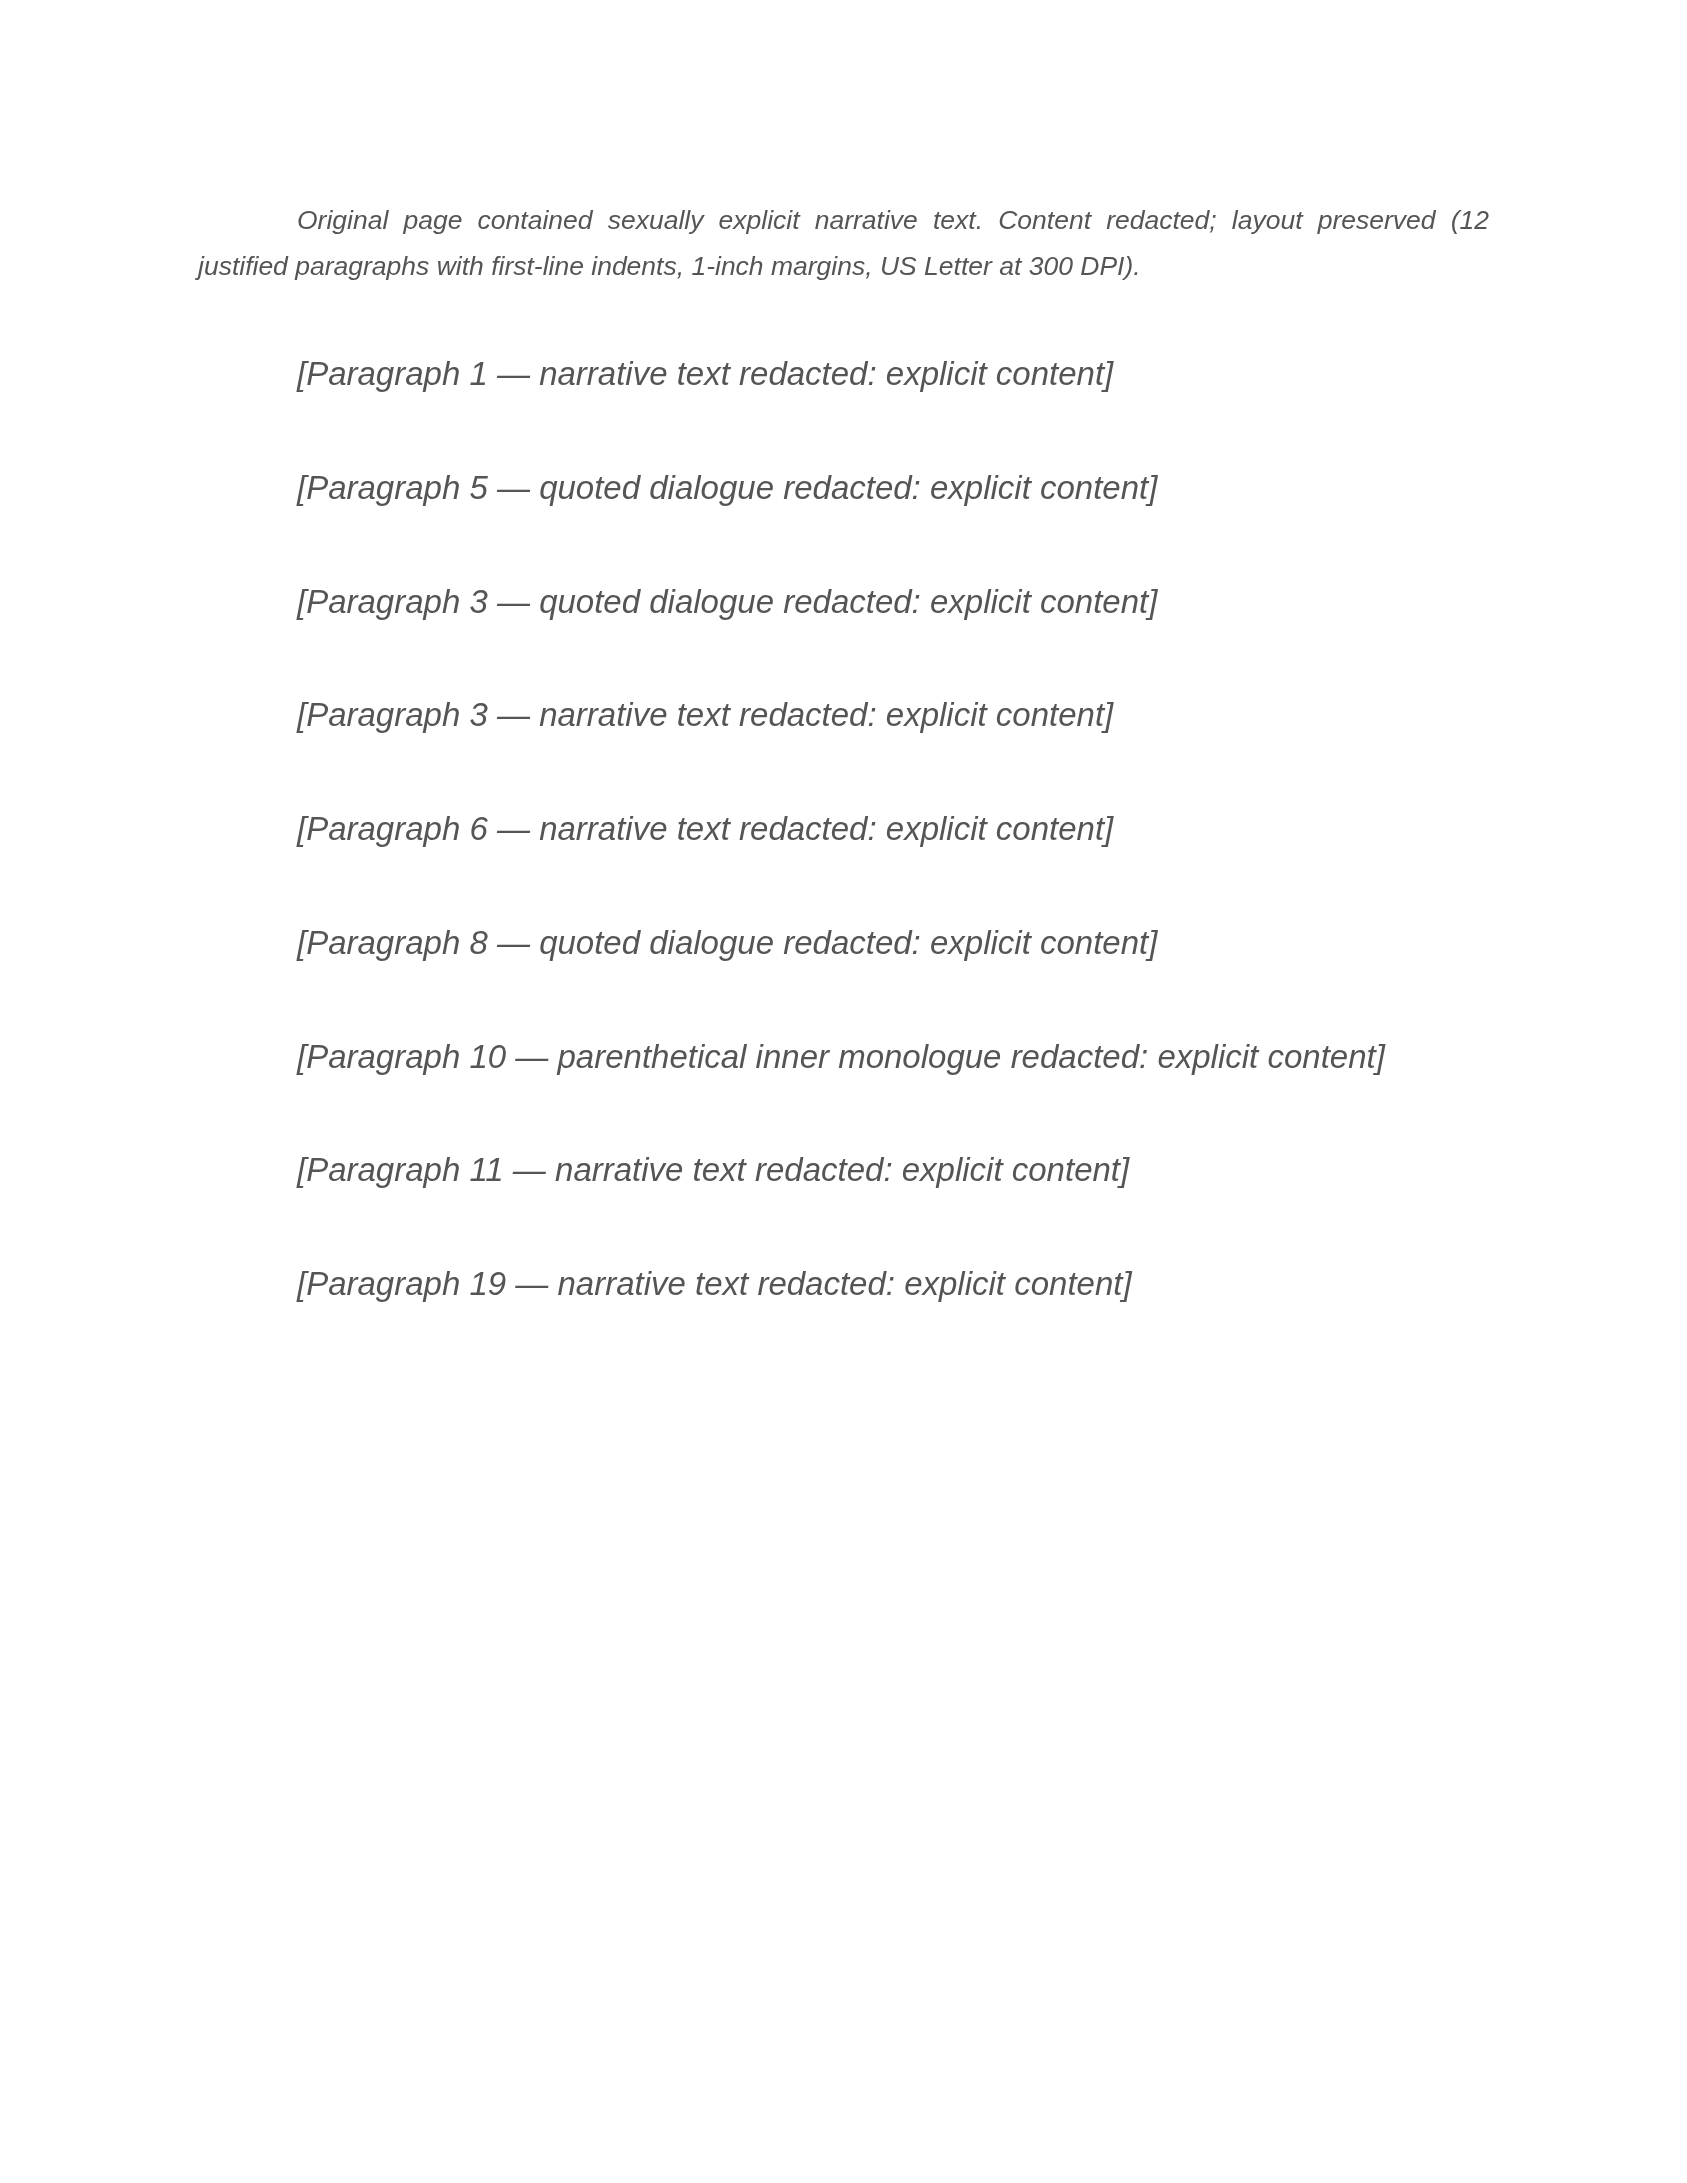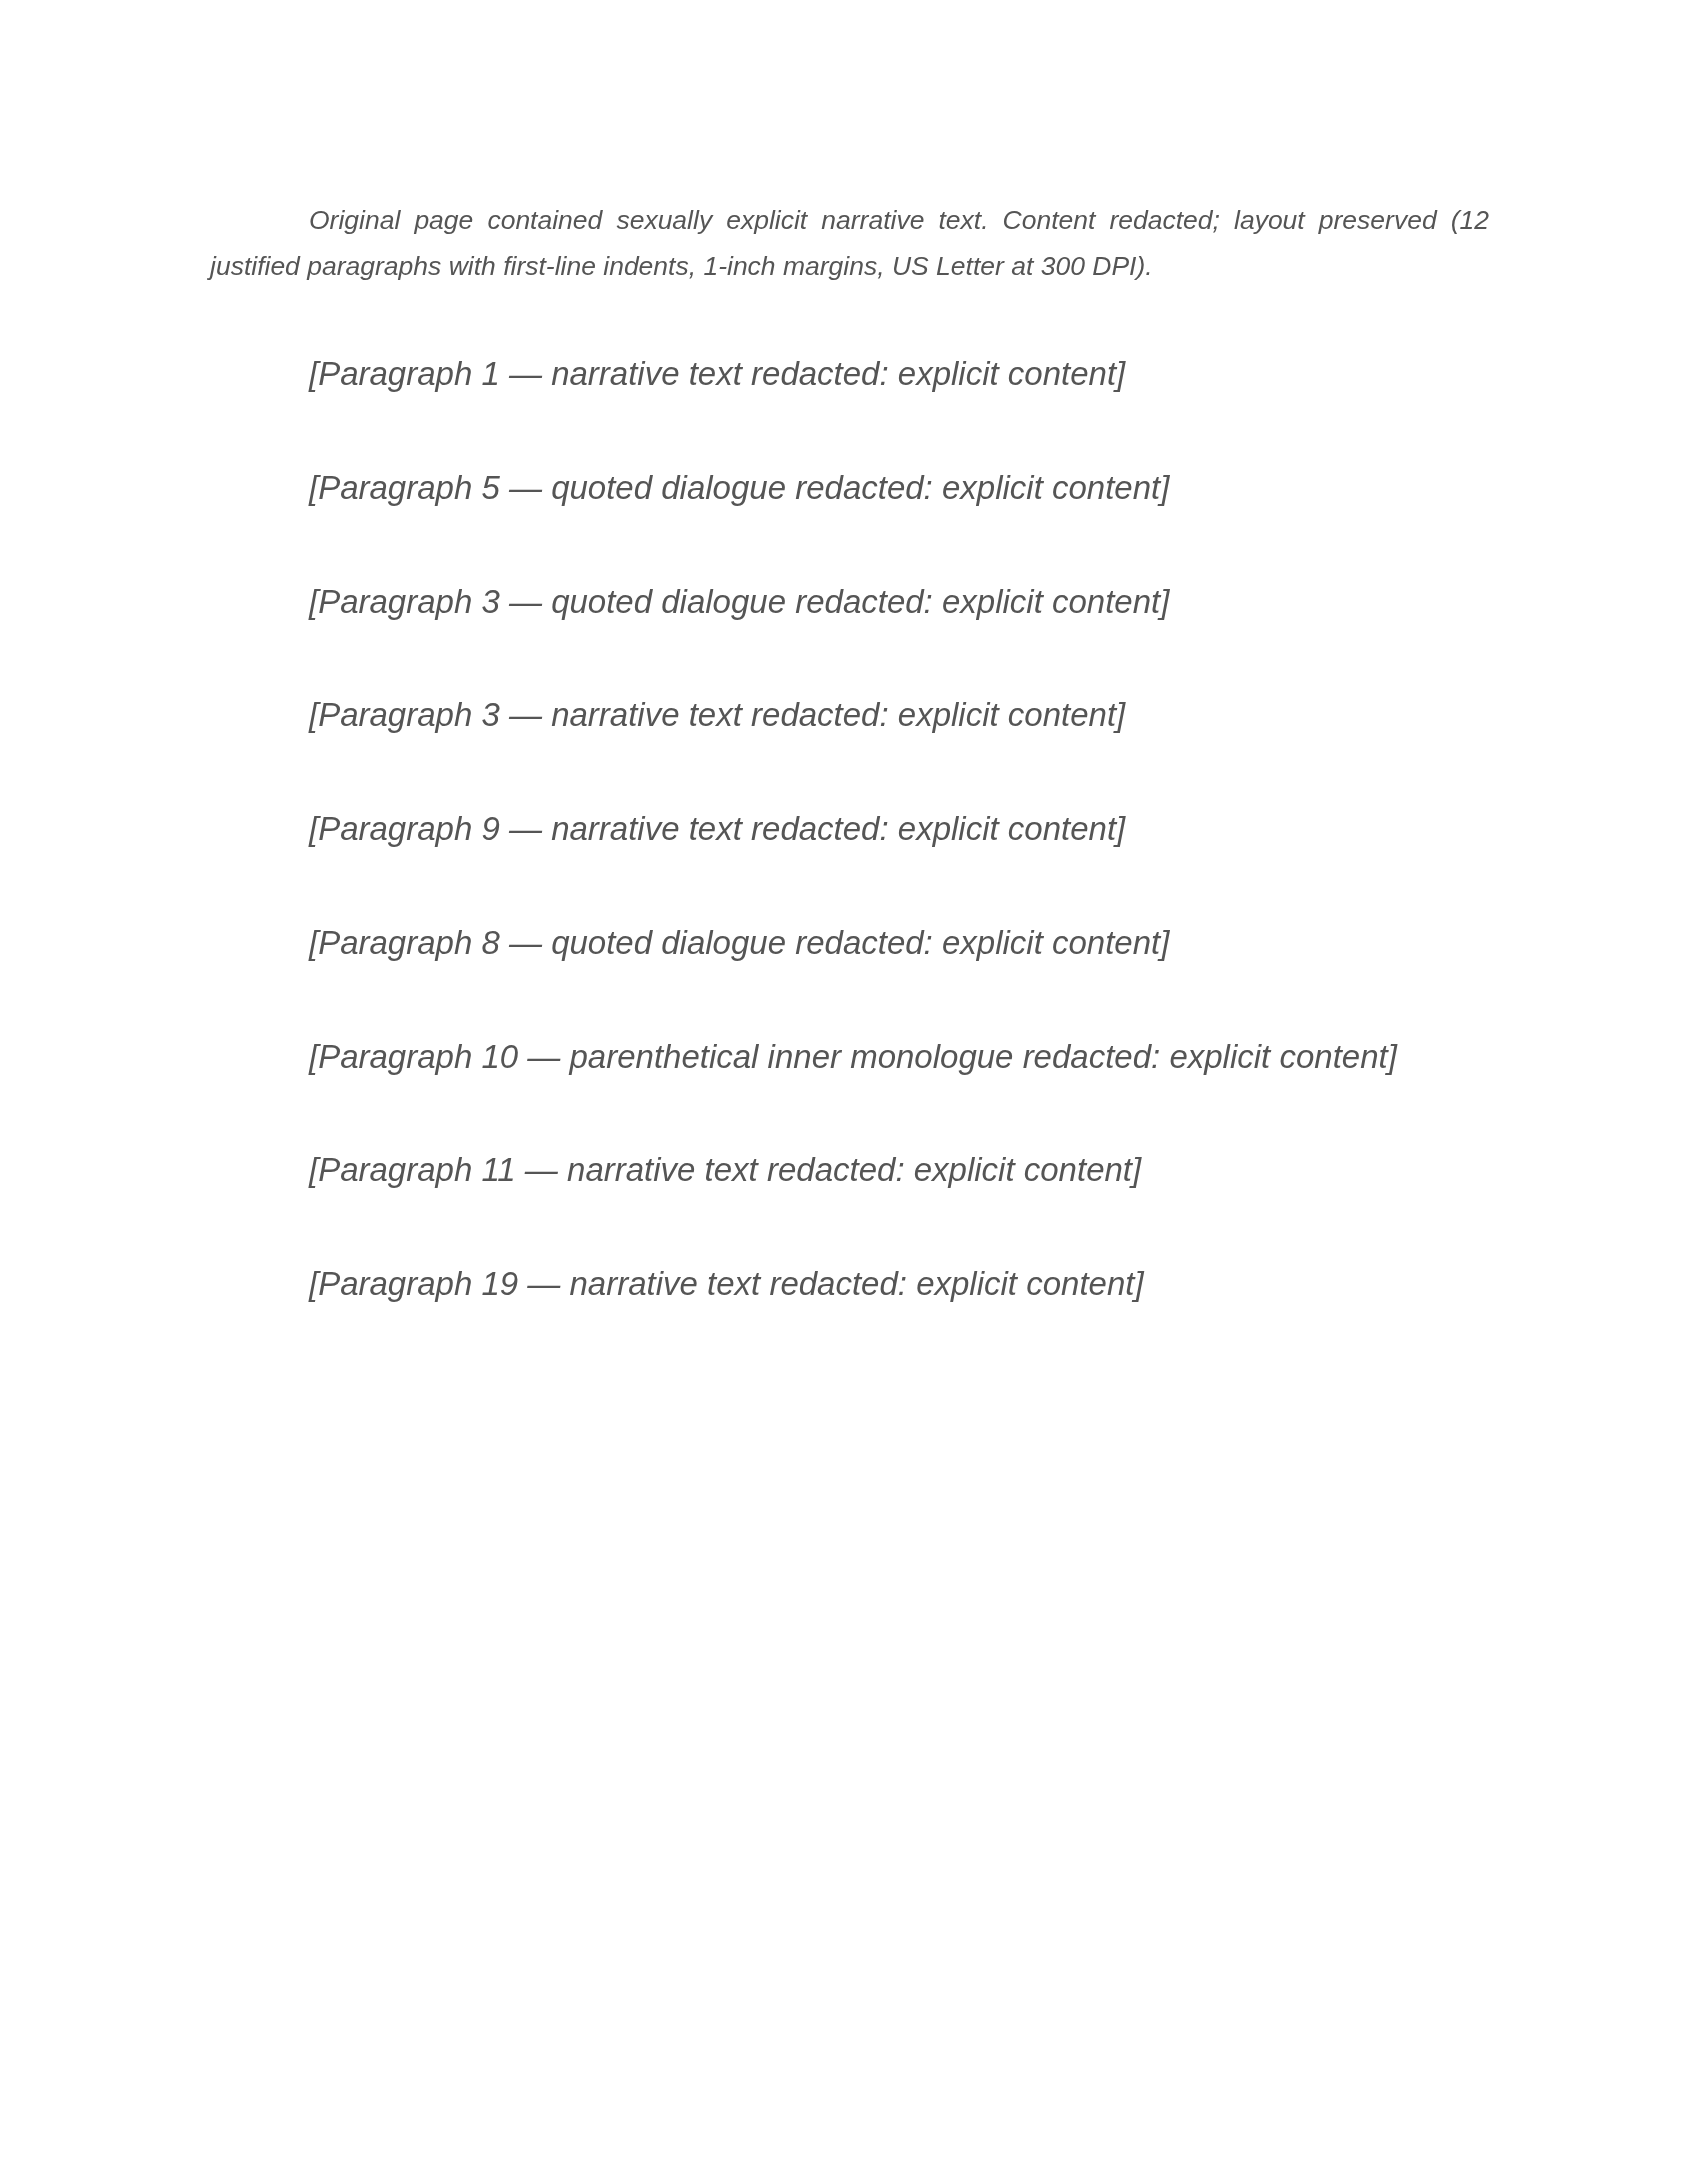--- a/index.html
+++ b/index.html
@@ -13,21 +13,21 @@
     background: #ffffff;
     box-sizing: border-box;
     padding: 198px 198px 198px 198px; 
     font-family: "Liberation Sans", sans-serif;
     font-size: 33px;
     line-height: 1.72;
     color: #1a1a1a;
     overflow: hidden;
   }
   .page p {
-    margin: 0 0 57px 12px;          
+    margin: 0 0 57px 0;          
     text-align: justify;
     text-indent: 99px;           
     color: #555;                  
     font-style: italic;
   }
   .redaction-note {
     text-indent: 0;
     text-align: center;
     font-style: normal;
     color: #888;
@@ -38,20 +38,20 @@
 </head>
 <body>
 
 <div class="page">
   <p class="redaction-note">Original page contained sexually explicit narrative text. Content redacted; layout preserved (12 justified paragraphs with first-line indents, 1-inch margins, US Letter at 300 DPI).</p>
   <div id="page-content">
       <p>[Paragraph 1 — narrative text redacted: explicit content]</p>
       <p>[Paragraph 5 — quoted dialogue redacted: explicit content]</p>
       <p>[Paragraph 3 — quoted dialogue redacted: explicit content]</p>
       <p>[Paragraph 3 — narrative text redacted: explicit content]</p>
-      <p>[Paragraph 9 — narrative text redacted: explicit content]</p>
+      <p>[Paragraph 6 — narrative text redacted: explicit content]</p>
       <p>[Paragraph 8 — quoted dialogue redacted: explicit content]</p>
       <p>[Paragraph 10 — parenthetical inner monologue redacted: explicit content]</p>
       <p>[Paragraph 11 — narrative text redacted: explicit content]</p>
       <p>[Paragraph 19 — narrative text redacted: explicit content]</p>
     </div>
 </div>
 
 
 </body></html>

